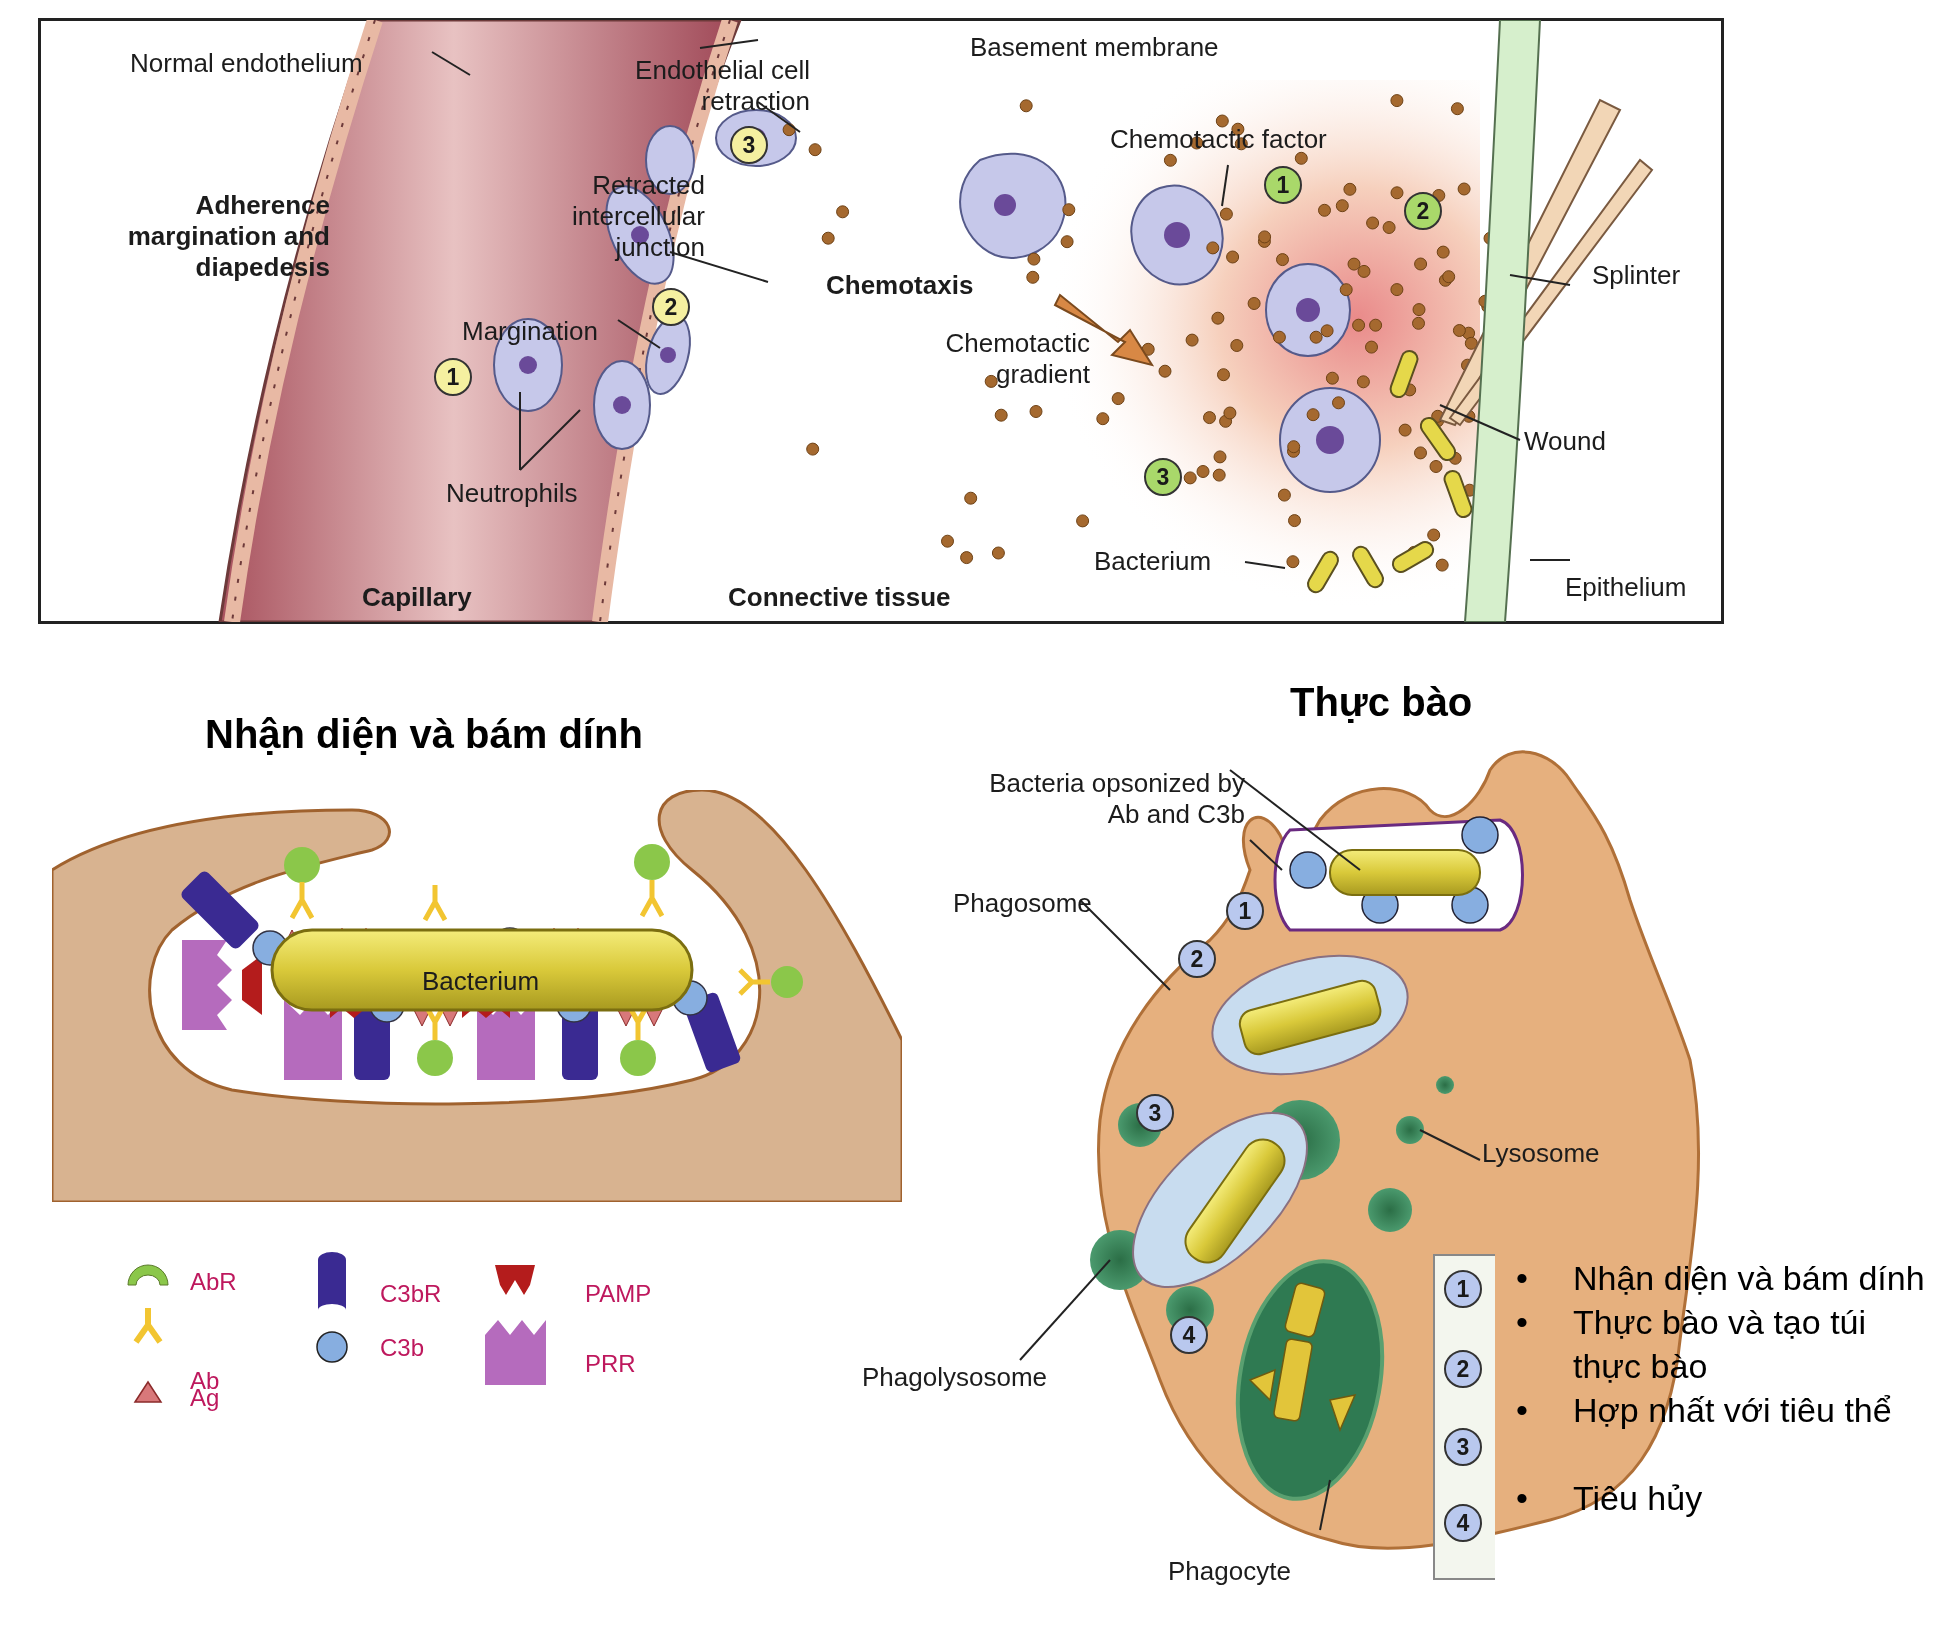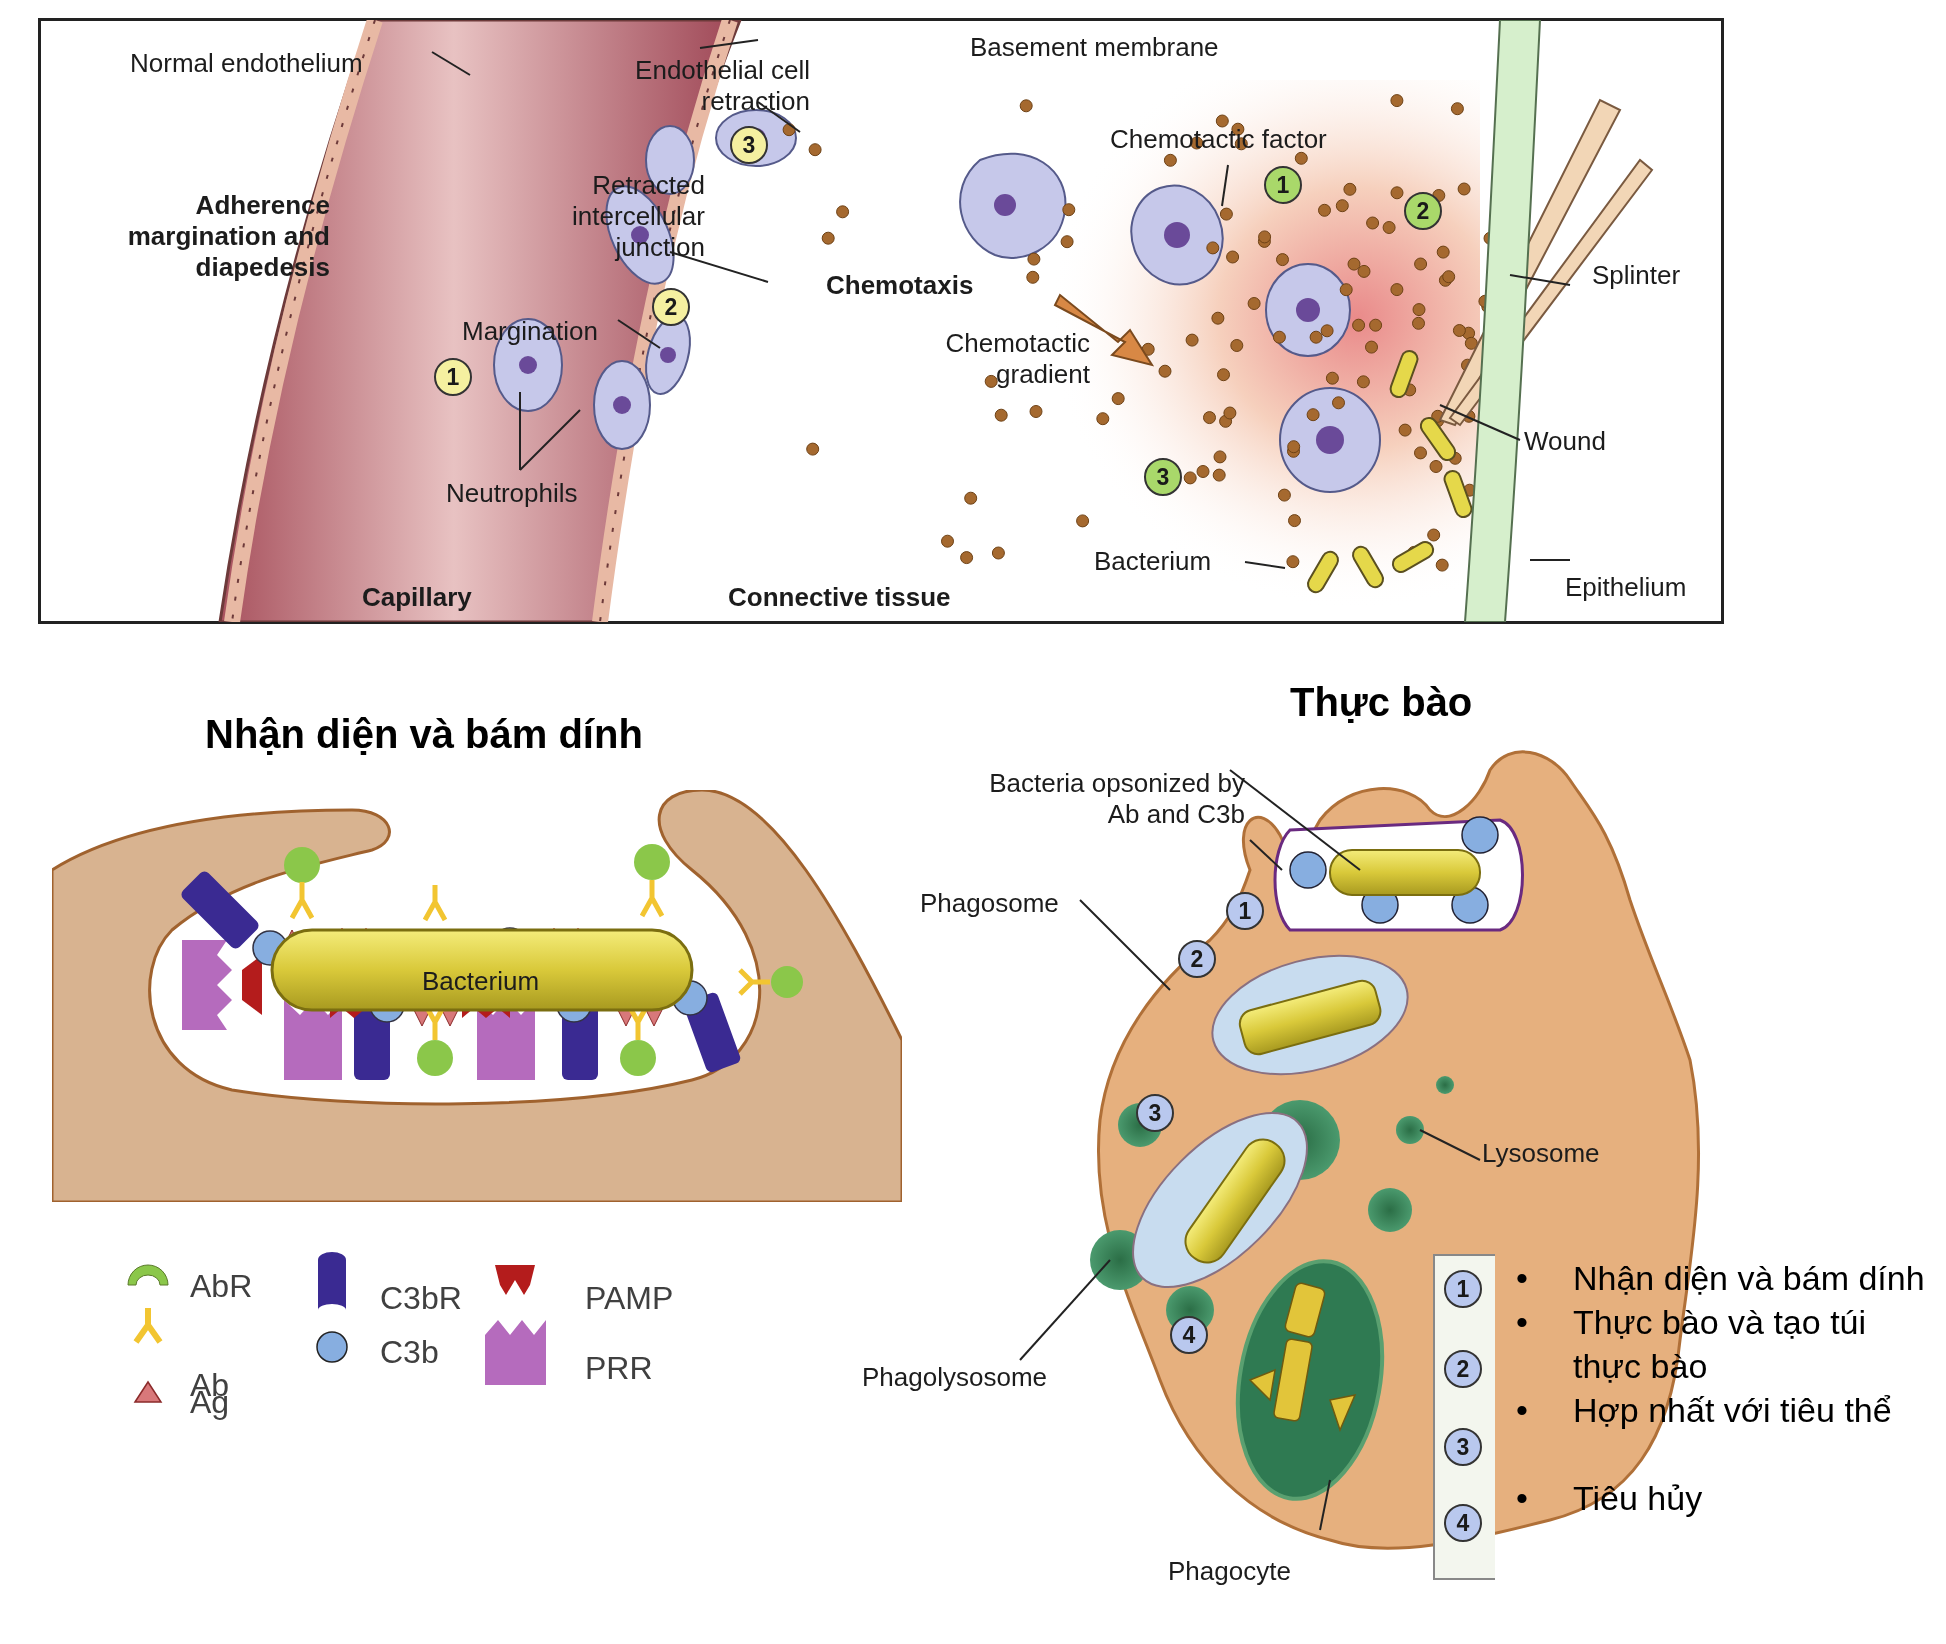--- a/index.html
+++ b/index.html
@@ -13,21 +13,21 @@
   .badge{position:absolute;width:34px;height:34px;border-radius:50%;border:2px solid #333;font-weight:bold;font-size:23px;line-height:34px;text-align:center;font-family:"Liberation Sans",sans-serif;}
   .badge.y{background:#f5f0a0;}
   .badge.g{background:#a9d86a;}
   .badge.b{background:#b9c8ee;}
   #top-frame{left:38px;top:18px;width:1686px;height:606px;border:3px solid #222;box-sizing:border-box;}
   #legend-box{left:1433px;top:1254px;width:62px;height:326px;background:#f3f6ee;border:2px solid #888;border-right:none;box-sizing:border-box;}
   .steps{position:absolute;left:1508px;top:1256px;font-size:34px;line-height:44px;color:#000;}
   .steps li{list-style:none;position:relative;padding-left:65px;margin:0;}
   .steps li::before{content:"•";position:absolute;left:8px;top:0;}
   .steps ul{margin:0;padding:0;}
-  .legend-item{position:absolute;font-size:32px;color:#404040;}
+  .legend-item{position:absolute;font-size:24px;color:#be185d;}
 </style>
 </head>
 <body>
 
 <div id="top-frame" class="abs"></div>
 
 <svg class="abs" style="left:40px;top:20px" width="1682" height="602">
   <defs>
     <linearGradient id="capGrad" x1="0" x2="1" y1="0" y2="0">
       <stop offset="0" stop-color="#a8525e"></stop>
@@ -386,21 +386,21 @@
     <line x1="240" y1="30" x2="370" y2="130"></line>
     <line x1="260" y1="100" x2="292" y2="130"></line>
     <line x1="90" y1="160" x2="180" y2="250"></line>
     <line x1="430" y1="390" x2="490" y2="420"></line>
     <line x1="30" y1="620" x2="120" y2="520"></line>
     <line x1="330" y1="790" x2="340" y2="740"></line>
   </g>
 </svg>
 
 <div class="lbl r" style="left:975px;top:720px;width:270px;white-space:normal;text-align:right;margin-top:48px;">Bacteria opsonized by Ab and C3b</div>
-<div class="lbl" style="left:920px;top:888px;">Phagosome</div>
+<div class="lbl" style="left:953px;top:888px;">Phagosome</div>
 <div class="lbl" style="left:1482px;top:1138px;">Lysosome</div>
 <div class="lbl" style="left:862px;top:1362px;">Phagolysosome</div>
 <div class="lbl" style="left:1168px;top:1556px;">Phagocyte</div>
 
 <div class="badge b" style="left:1226px;top:892px;">1</div>
 <div class="badge b" style="left:1178px;top:940px;">2</div>
 <div class="badge b" style="left:1136px;top:1094px;">3</div>
 <div class="badge b" style="left:1170px;top:1316px;">4</div>
 
 <div id="legend-box" class="abs"></div>

